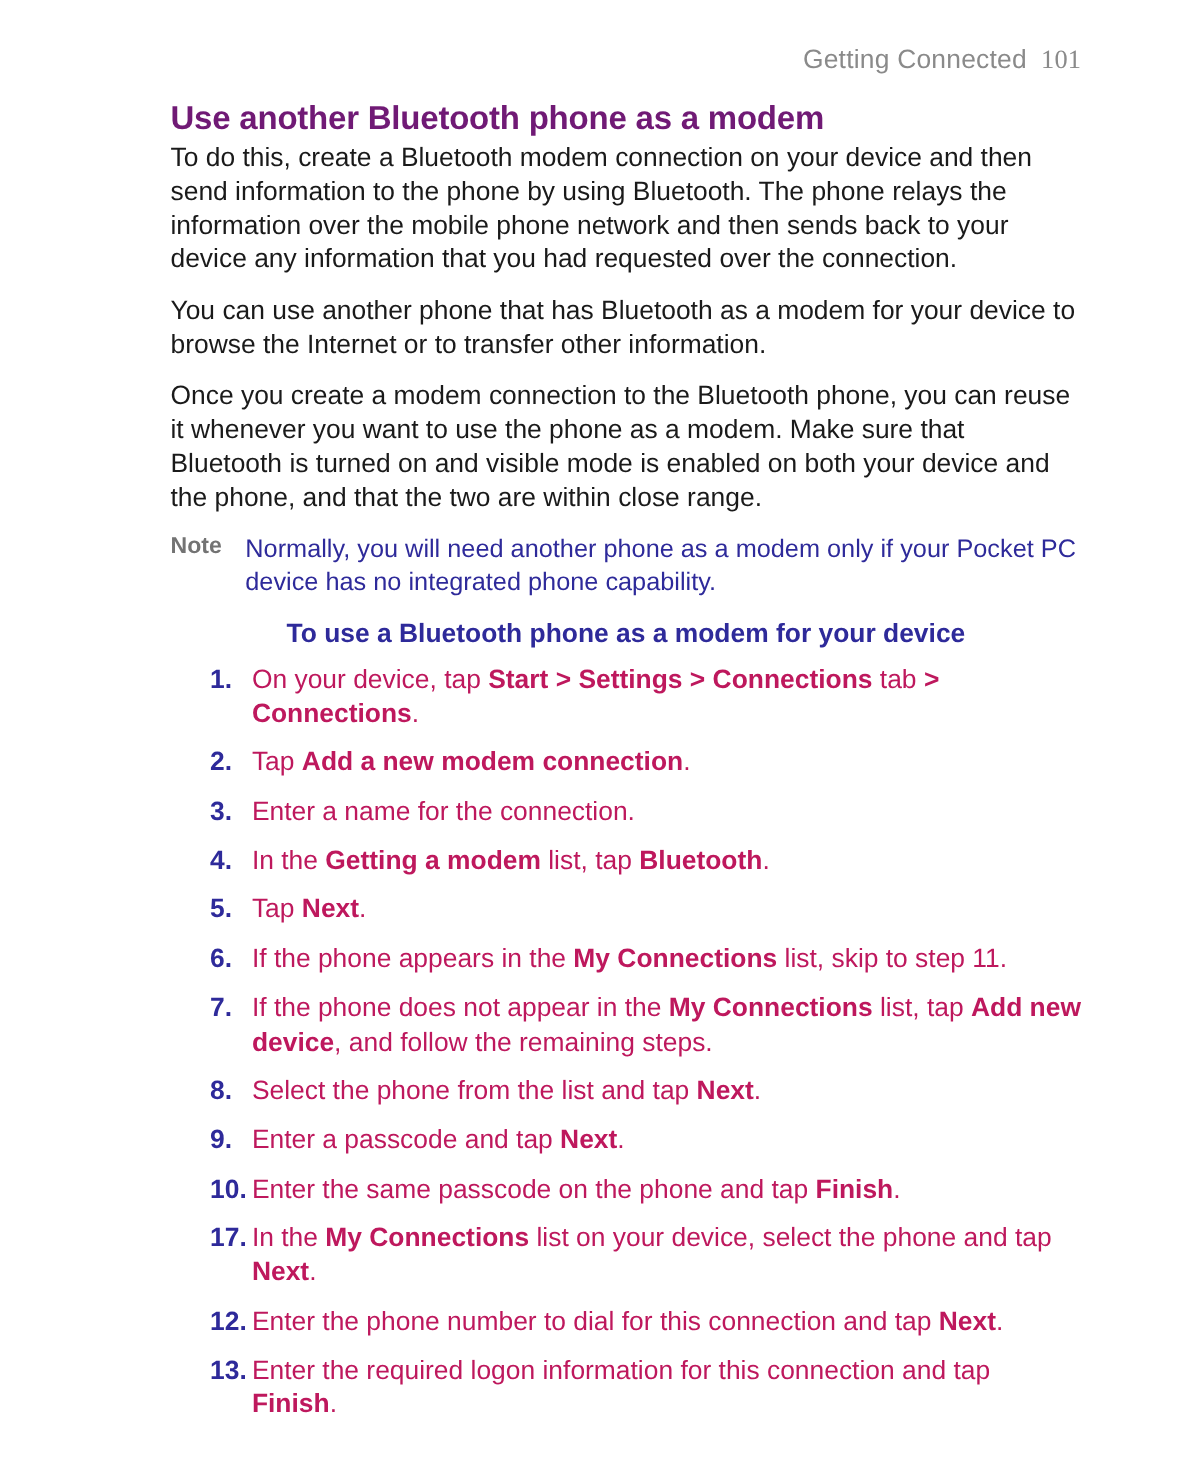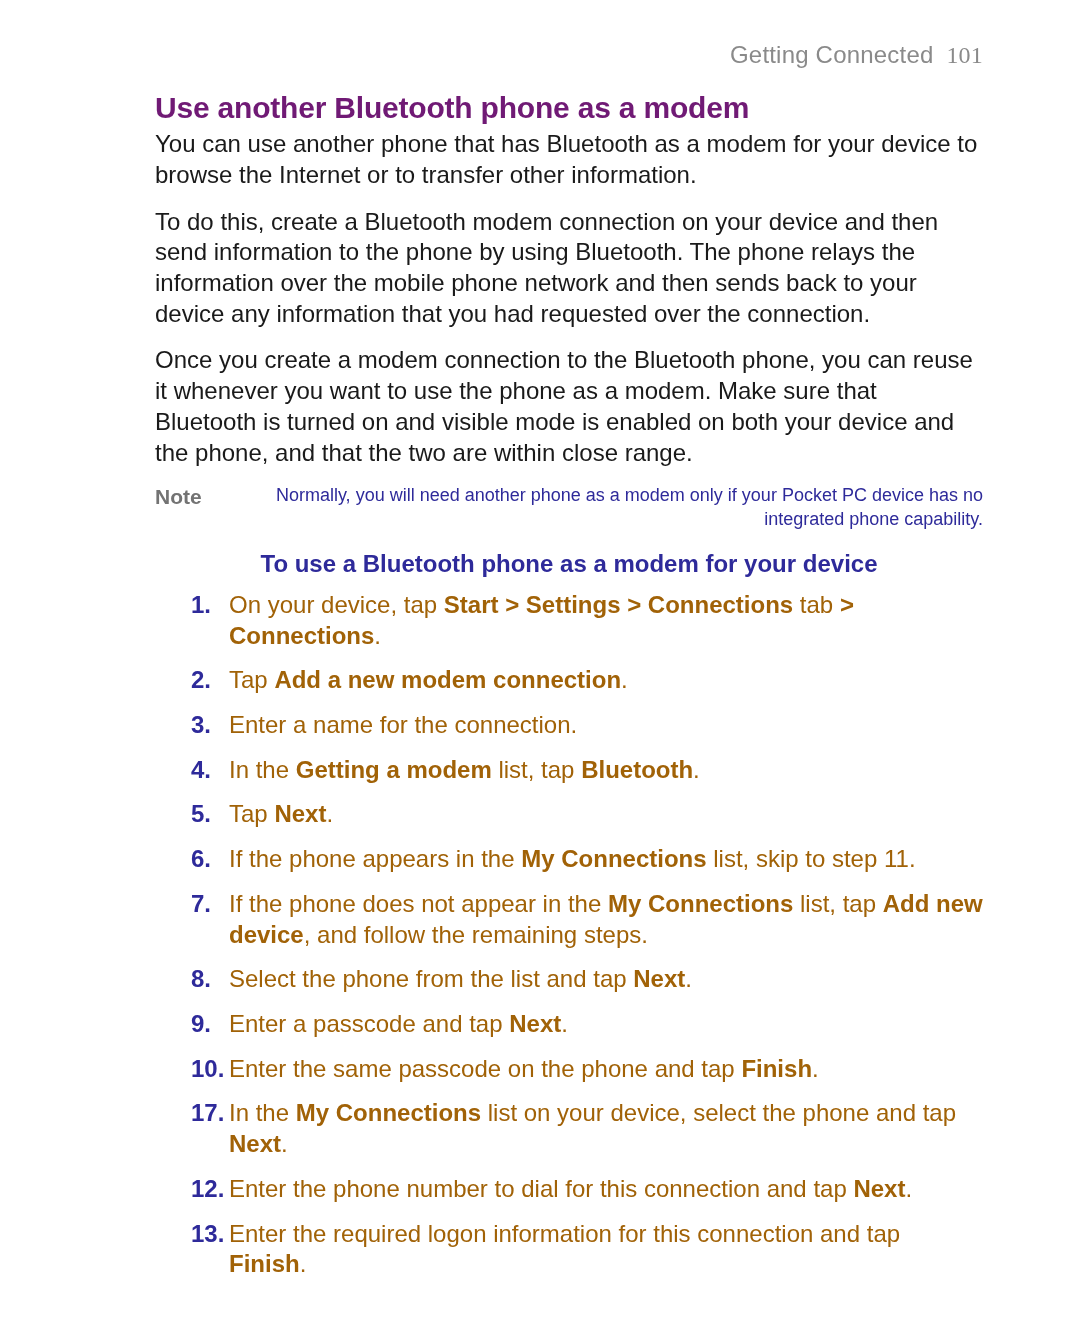--- a/index.html
+++ b/index.html
@@ -48,23 +48,22 @@
   }
   .note-label {
     flex: 0 0 68px;
     color: #737373;
     font-weight: 700;
     font-size: 21px;
   }
   .note-text {
     flex: 1 1 auto;
     color: #2e2a9a;
-    font-size: 18px;
+    font-size: 23px;
     line-height: 1.3;
-    text-align: right;
   }
   h2.sub-title {
     color: #2e2a9a;
     font-weight: 700;
     font-size: 24px;
     margin: 0 0 10px 0;
     text-align: center;
   }
   .steps {
     margin: 0 0 0 36px;
@@ -77,40 +76,40 @@
   .step-num {
     flex: 0 0 38px;
     font-weight: 700;
     color: #2e2a9a;
     font-size: 24px;
     text-align: left;
   }
   .step-text {
     flex: 1 1 auto;
     font-size: 24px;
-    color: #a16207;
+    color: #be185d;
   }
   .step-text b, p.body b {
     font-weight: 700;
   }
 </style>
 </head>
 <body>
 
 <div class="page">
 
   <div class="running-head">
     <span>Getting Connected</span>
     <span class="pg">101</span>
   </div>
 
   <h1 class="section-title">Use another Bluetooth phone as a modem</h1>
 
+  <p class="body">To do this, create a Bluetooth modem connection on your device and then send information to the phone by using Bluetooth. The phone relays the information over the mobile phone network and then sends back to your device any information that you had requested over the connection.</p>
   <p class="body">You can use another phone that has Bluetooth as a modem for your device to browse the Internet or to transfer other information.</p>
-  <p class="body">To do this, create a Bluetooth modem connection on your device and then send information to the phone by using Bluetooth. The phone relays the information over the mobile phone network and then sends back to your device any information that you had requested over the connection.</p>
   <p class="body">Once you create a modem connection to the Bluetooth phone, you can reuse it whenever you want to use the phone as a modem. Make sure that Bluetooth is turned on and visible mode is enabled on both your device and the phone, and that the two are within close range.</p>
 
   <div class="note-row">
     <div class="note-label">Note</div>
     <div class="note-text">Normally, you will need another phone as a modem only if your Pocket PC device has no integrated phone capability.</div>
   </div>
 
   <h2 class="sub-title">To use a Bluetooth phone as a modem for your device</h2>
 
   <div class="steps">

